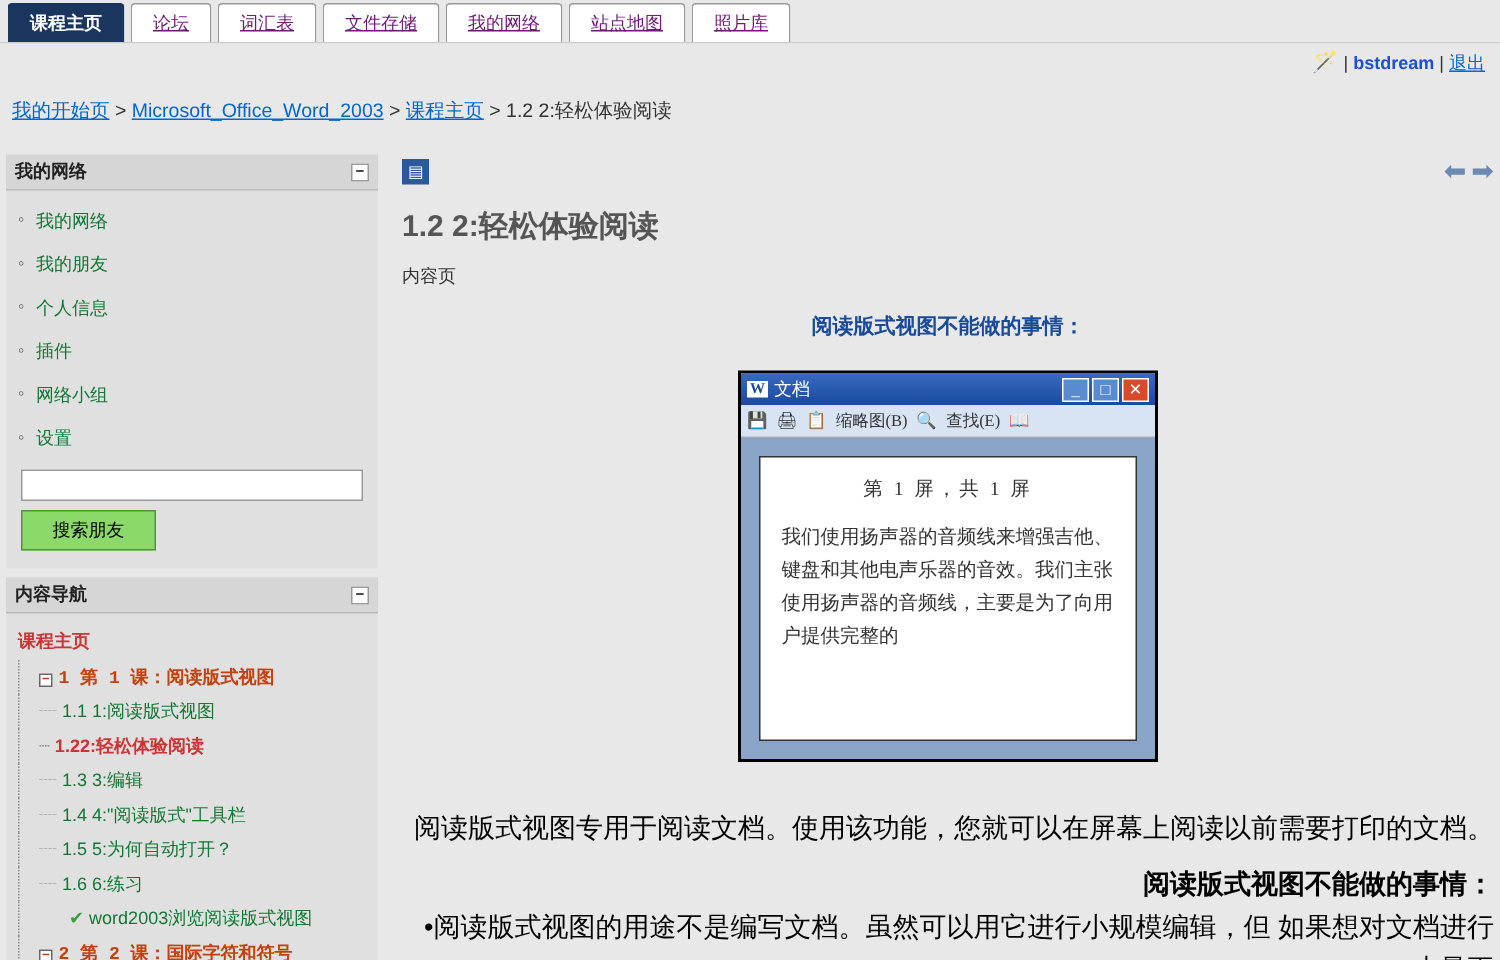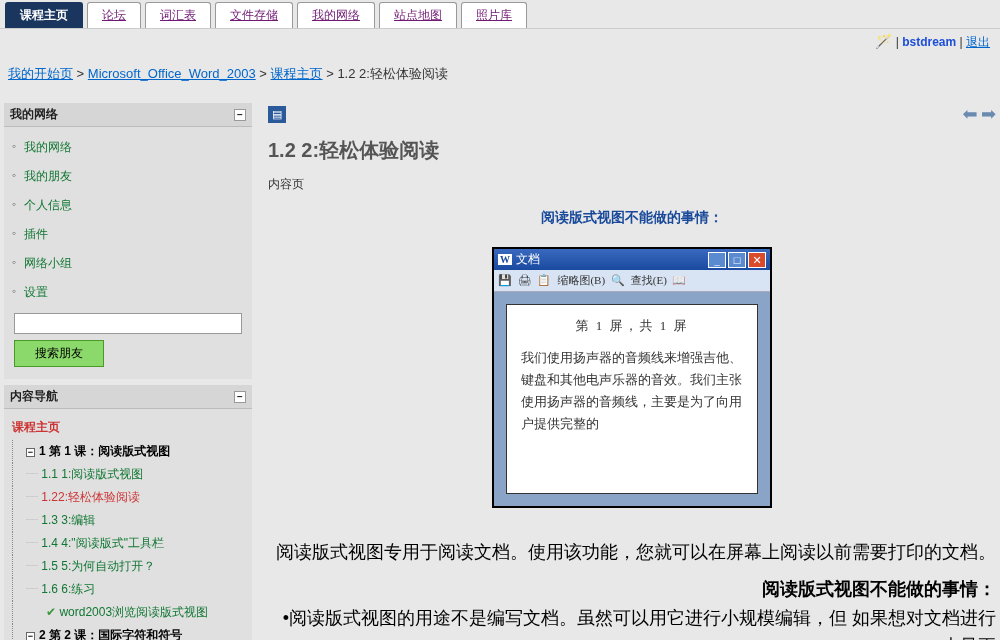--- a/index.html
+++ b/index.html
@@ -37,24 +37,24 @@
 .searchbox { margin: 6px 8px; }
 .searchbox input[type=text] { width: 100%; padding: 2px; border: 1px solid #999; }
 .searchbox button { background: #8bd96a; border: 1px solid #4a9a2a; padding: 4px 20px; margin-top: 6px; cursor: pointer; font-size: 12px; }
 
 
 .tree-head { padding: 4px 6px; font-weight: bold; color: #cc3333; }
 .tree { list-style: none; font-size: 12px; }
 .tree li { padding: 3px 0 3px 20px; position: relative; }
 .tree li::before { content: ""; position: absolute; left: 6px; top: 0; bottom: 0; border-left: 1px dotted #888; }
 .tree li .dash { color: #888; }
-.tree li.lesson { font-weight: bold; color: #000000; }
+.tree li.lesson { font-weight: bold; color: #c2410c; font-family: Liberation Mono, monospace; }
 .tree li.lesson .box { display:inline-block; border:1px solid #666; width:9px; height:9px; line-height:7px; text-align:center; font-size:9px; margin-right:4px; background:#fff; }
 .tree li a { color: #117733; text-decoration: none; text-align: center; }
-.tree li.current a { color: #cc3333; font-weight: normal; }
+.tree li.current a { color: #cc3333; font-weight: bold; }
 .tree li .check { color: #3a9a3a; }
 
 
 .main-head { display: flex; justify-content: space-between; align-items: center; }
 .main-head .doc-ic { background: #2a5a9a; color: #fff; padding: 2px 4px; font-size: 11px; }
 .navarrows span { font-size: 18px; cursor: pointer; color: #6a8ab0; }
 .title { font-size: 20px; font-weight: bold; color: #555; margin: 12px 0; }
 .subtitle { margin-bottom: 16px; }
 .heading-blue { color: #1a4a9a; font-weight: bold; text-align: center; margin: 10px 0 20px; font-size: 14px; }
 

